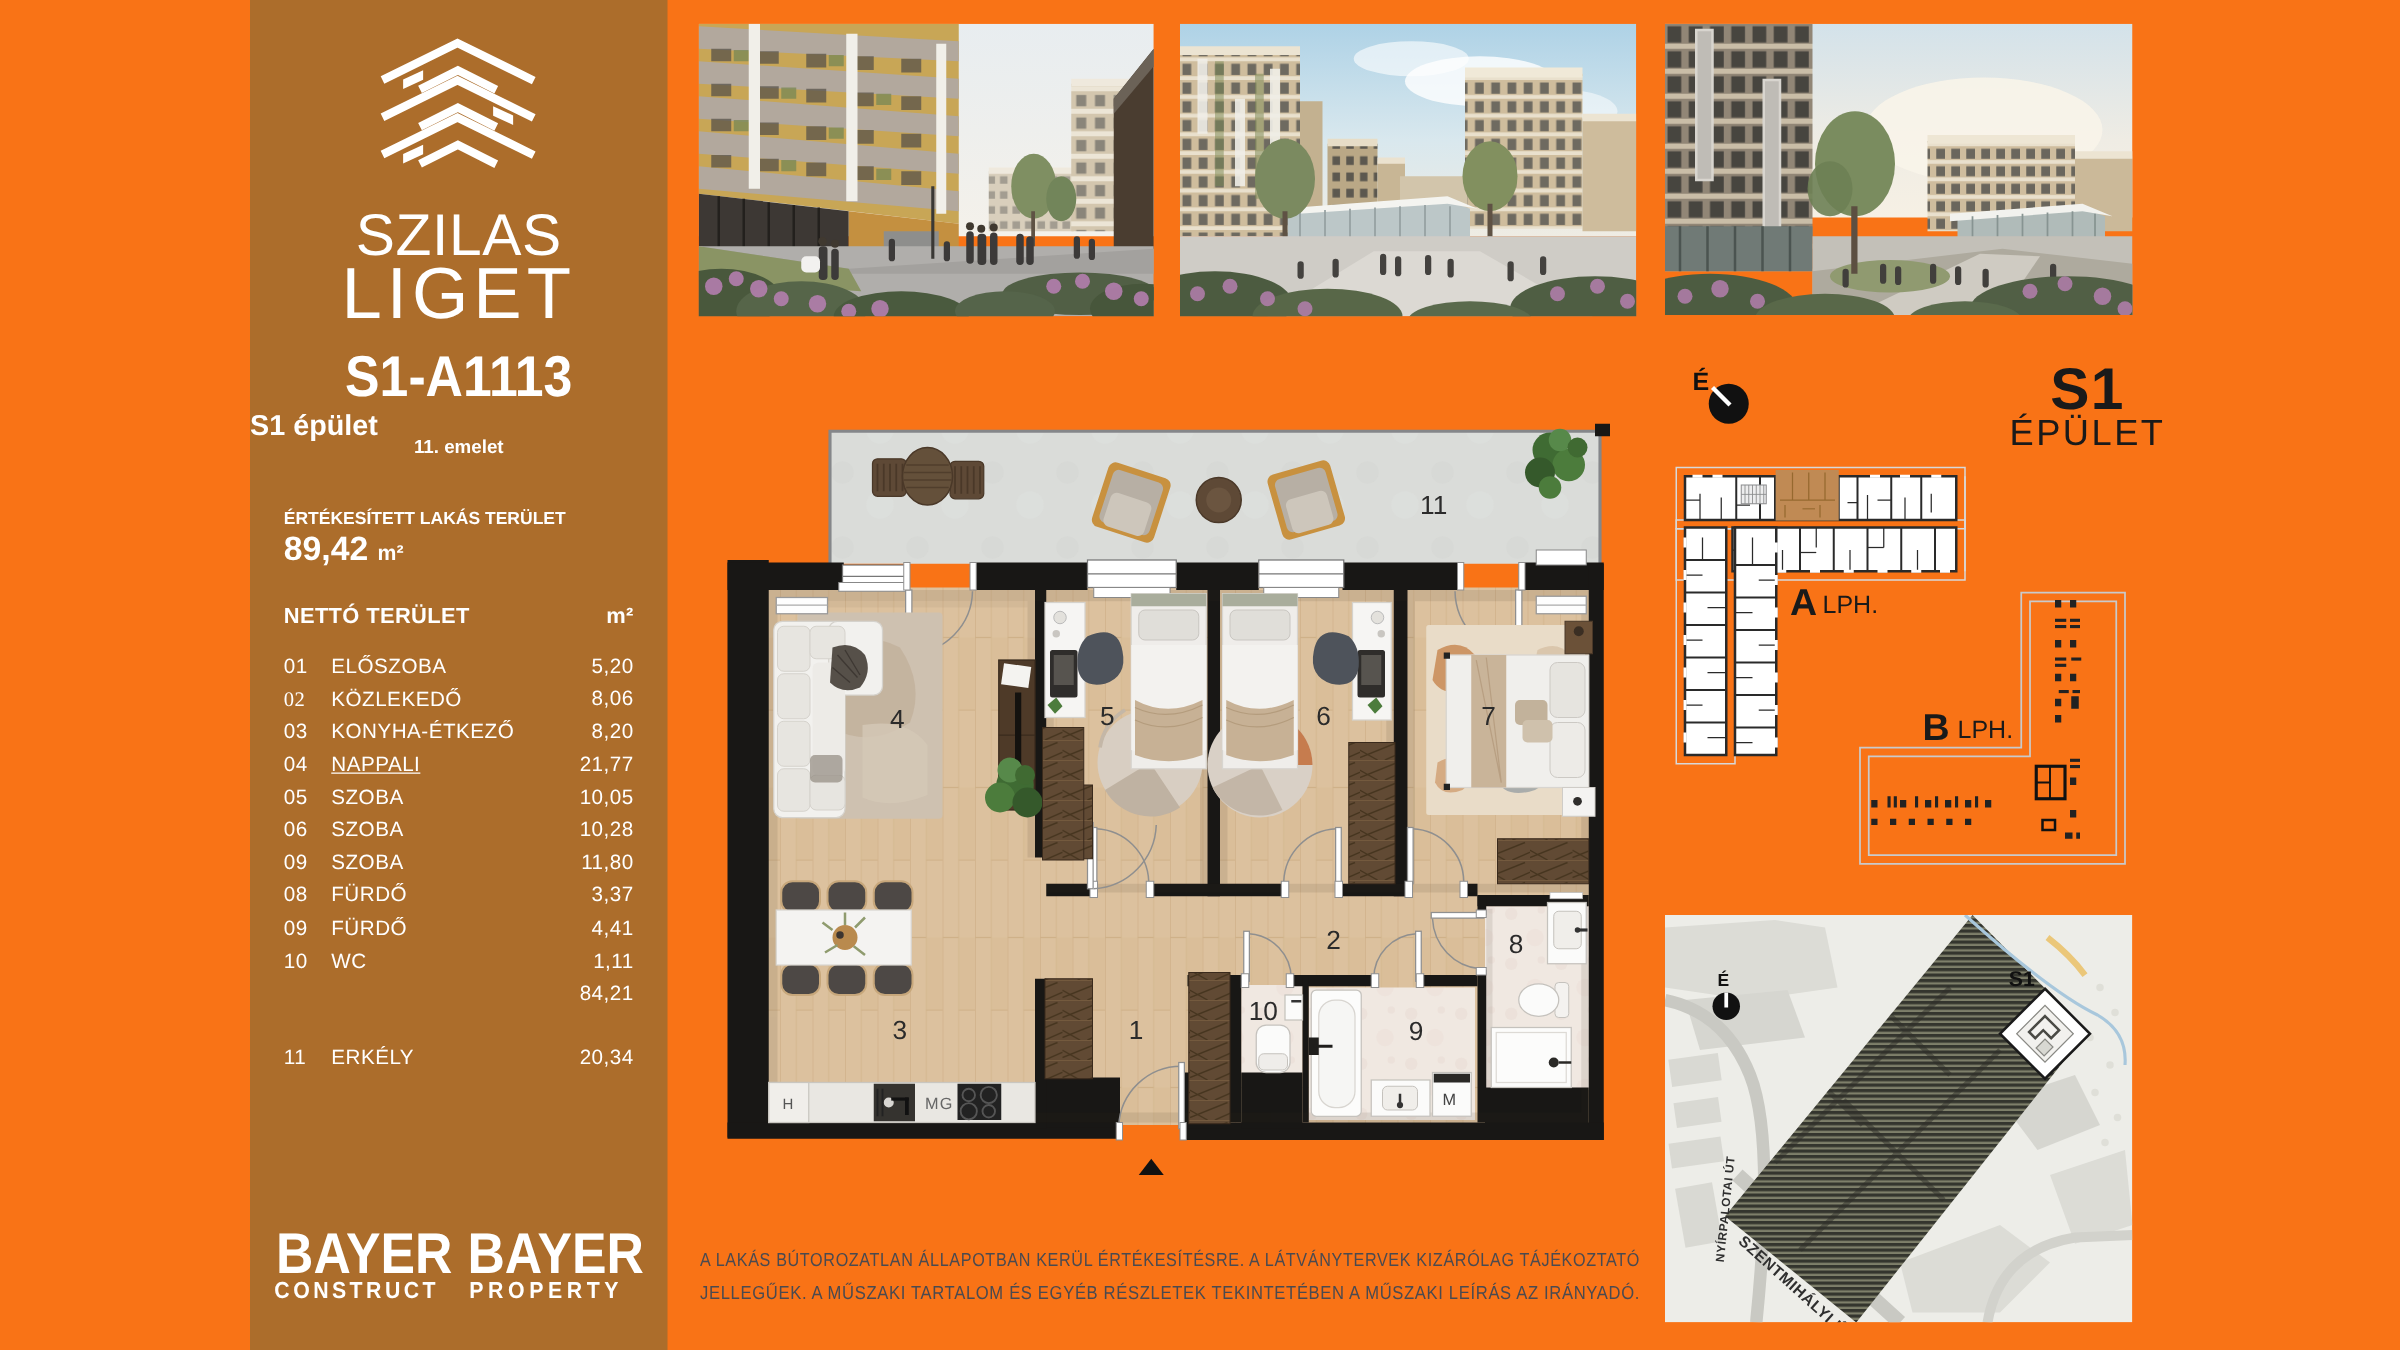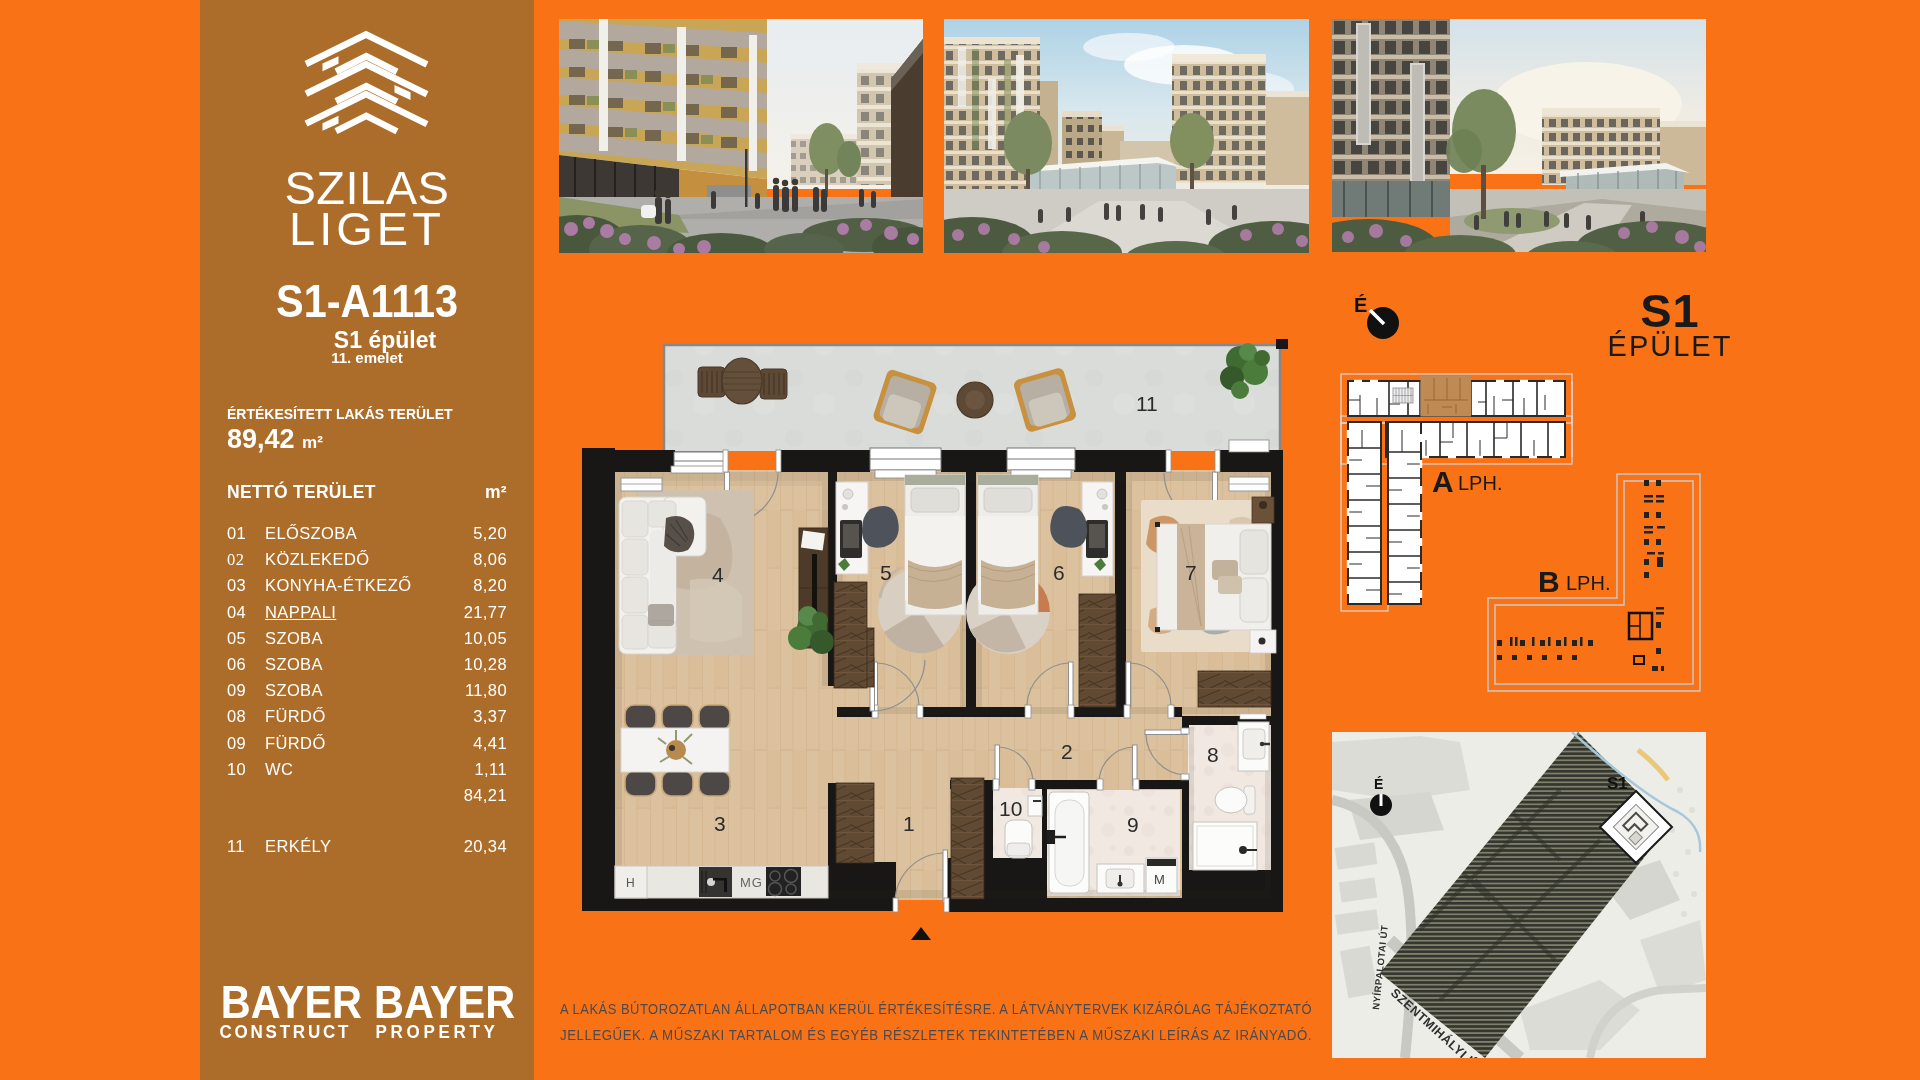--- a/index.html
+++ b/index.html
@@ -25,25 +25,25 @@
     </g>
     <g fill="#ffffff">
       <polygon points="322.5,63.6 338.5,56.2 338.5,63.8 322.5,71.2"></polygon>
       <polygon points="394.5,84.9 410.5,92.3 410.5,99.9 394.5,92.5"></polygon>
       <polygon points="322.5,123.2 338.5,115.8 338.5,123.4 322.5,130.8"></polygon>
     </g>
   </svg>
 
   <div class="abs" style="left:0;top:160px;width:334px;text-align:center;color:#fff;font-size:47px;letter-spacing:0.5px;">SZILAS</div>
 
-  <div class="abs" style="left:0;top:201px;width:334px;text-align:center;color:#fff;font-size:47px;letter-spacing:4px;">LIGET</div>
+  <div class="abs" style="left:0;top:201px;width:334px;text-align:center;color:#fff;font-size:58px;letter-spacing:4px;">LIGET</div>
 
   <div class="abs" style="left:0;top:274px;width:334px;text-align:center;color:#fff;font-size:46px;font-weight:bold;letter-spacing:0px;transform:scaleX(0.9);">S1-A1113</div>
 
-  <div class="abs" style="left:0;top:327px;width:370px;text-align:center;color:#fff;font-size:23px;font-weight:bold;">S1 épület</div>
+  <div class="abs" style="left:0;top:327px;width:370px;color:#fff;font-size:23px;font-weight:bold;">S1 épület</div>
 
   <div class="abs" style="left:0;top:349px;width:334px;text-align:center;color:#fff;font-size:15px;font-weight:bold;">11. emelet</div>
 
   <div class="abs" style="left:27px;top:406px;color:#fff;font-size:14px;font-weight:bold;letter-spacing:0px;">ÉRTÉKESÍTETT LAKÁS TERÜLET</div>
 
   <div class="abs" style="left:27px;top:424px;color:#fff;font-size:27px;font-weight:bold;">89,42 <span style="font-size:17px;">m²</span></div>
 
   <div class="abs" style="left:27px;top:482px;width:280px;color:#fff;font-size:17.5px;font-weight:bold;letter-spacing:0.3px;">NETTÓ TERÜLET<span style="float:right;">m²</span></div>
 
   <div class="abs" style="left:27px;top:524px;width:280px;color:#fff;font-size:16.5px;letter-spacing:0.4px;">

